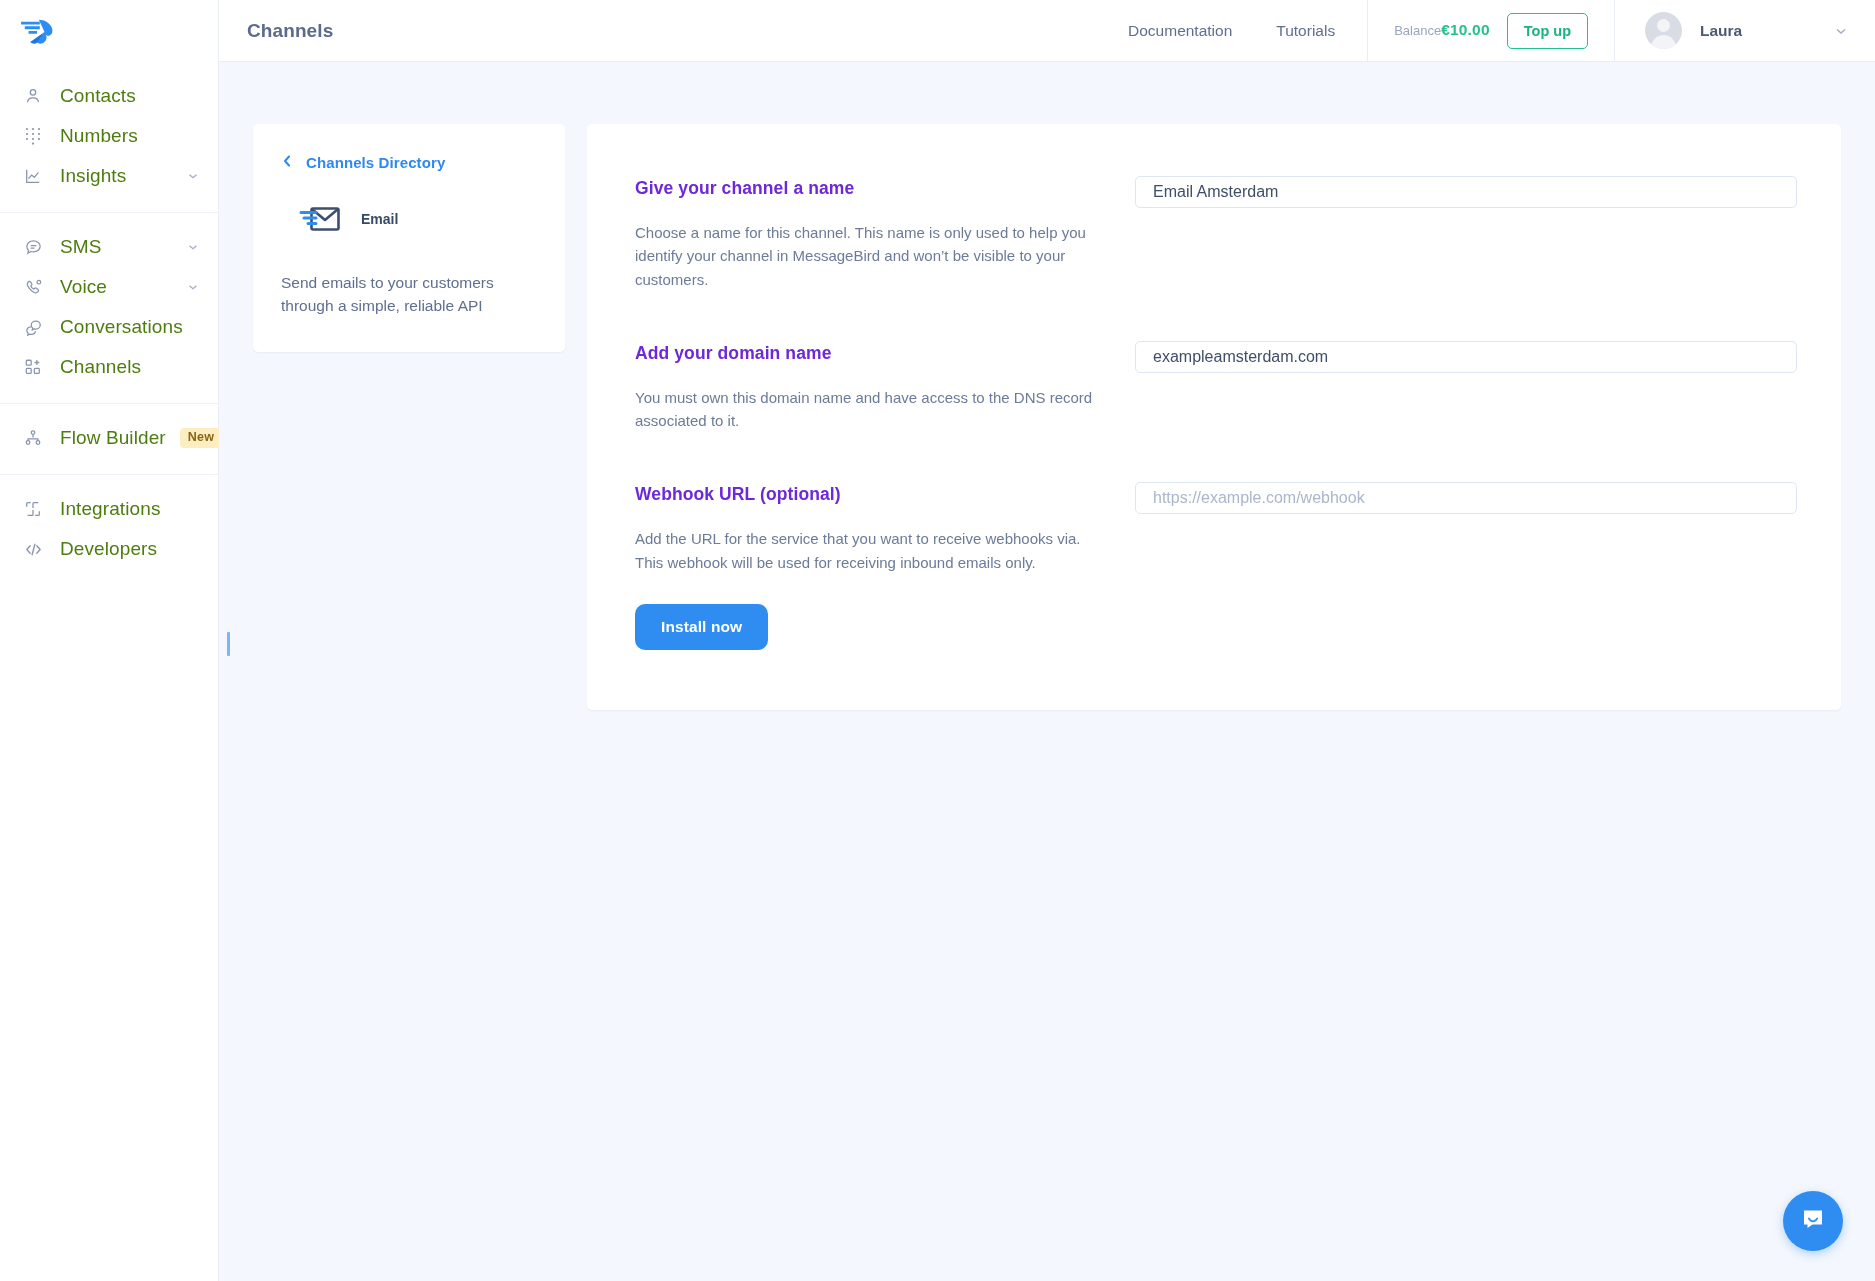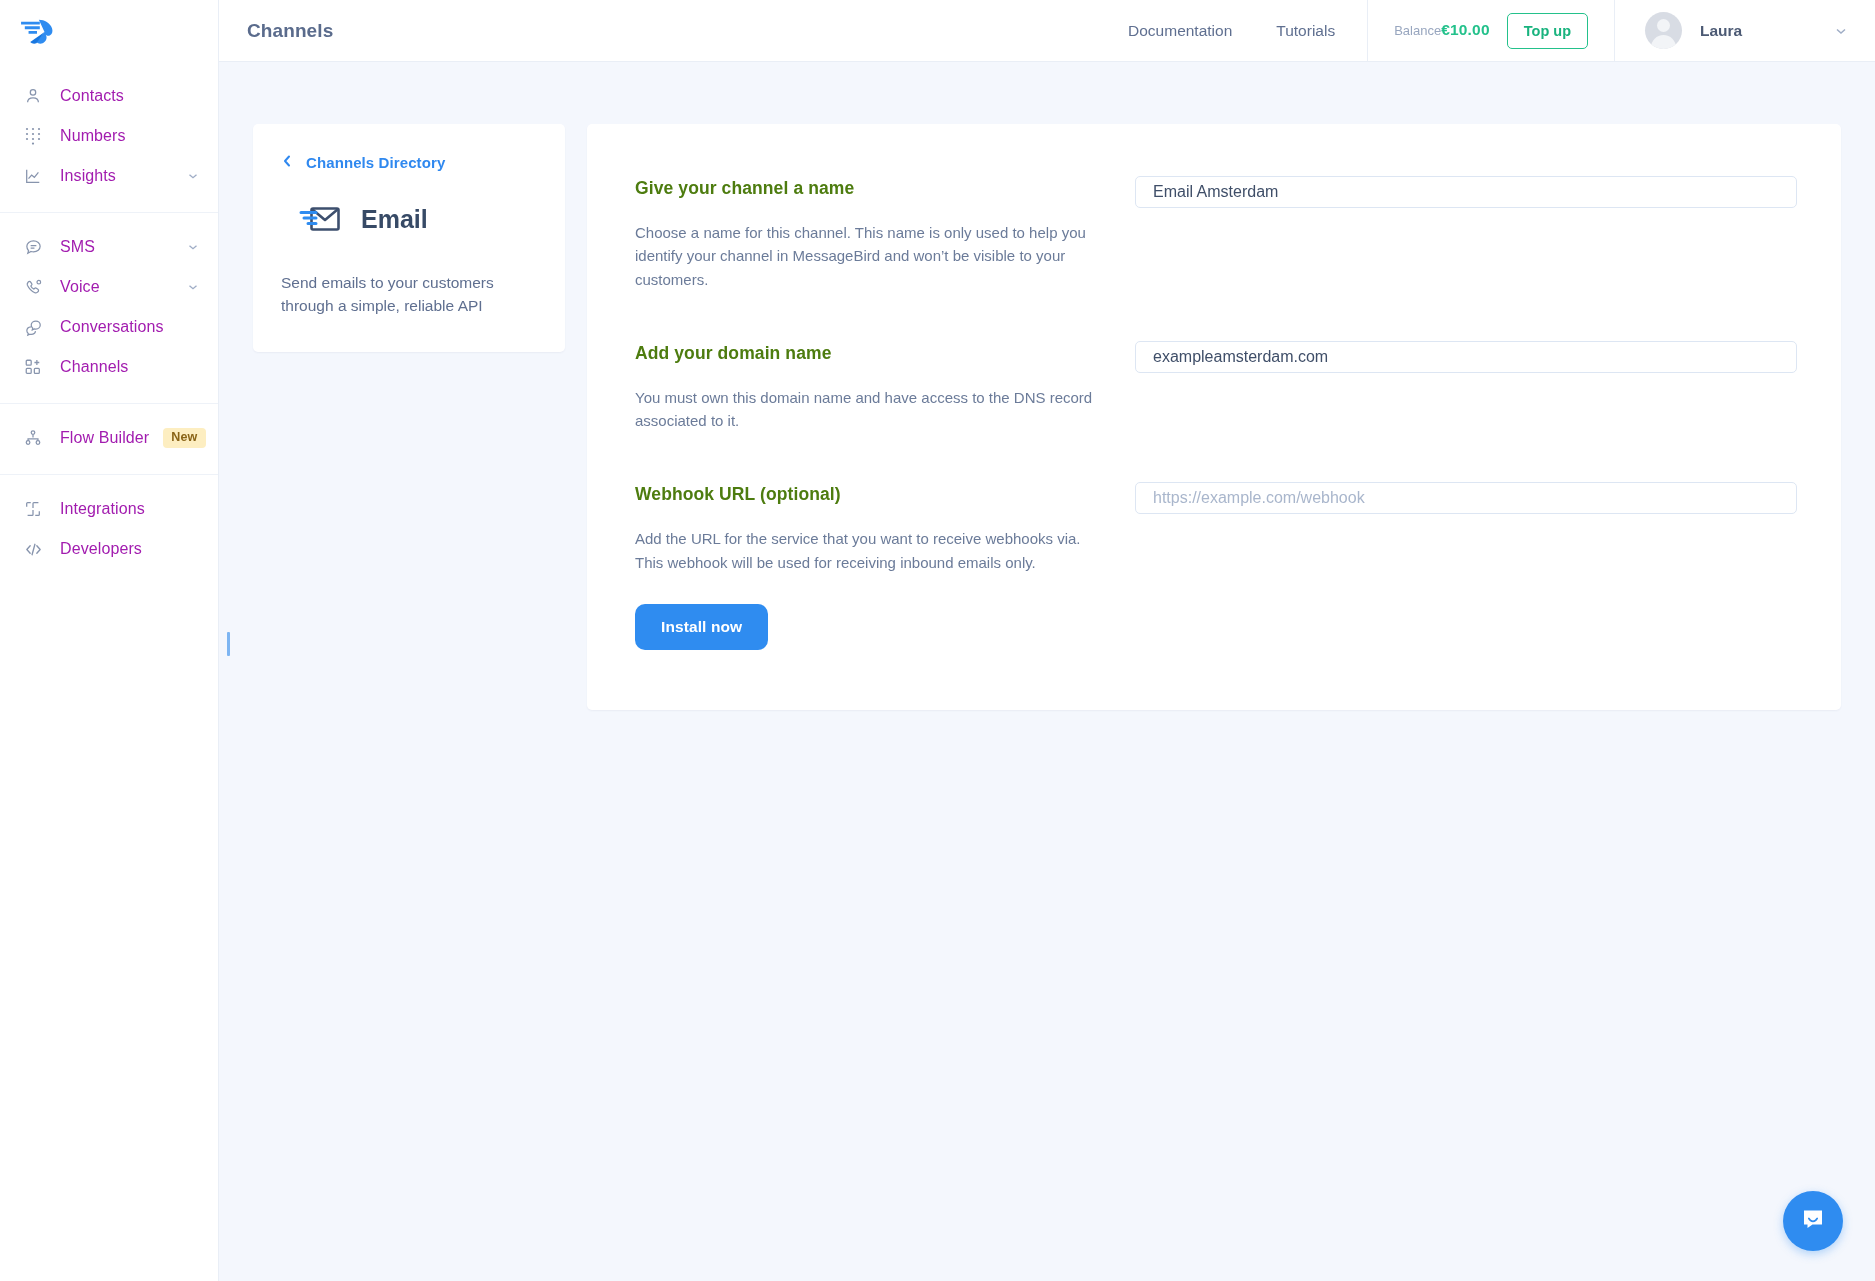--- a/index.html
+++ b/index.html
@@ -46,22 +46,22 @@
   }
   .nav-icon {
     width: 22px; height: 22px;
     display: flex; align-items: center; justify-content: center;
     color: #8794ad;
     flex: 0 0 22px;
   }
   .nav-icon svg { display: block; }
   .nav-label {
     margin-left: 16px;
-    font-size: 16px;
-    color: #a21caf;
+    font-size: 19px;
+    color: #4d7c0f;
     letter-spacing: 0.1px;
     white-space: nowrap;
   }
   .nav-caret {
     margin-left: auto;
     color: #9fadc6;
     display: flex;
     align-items: center;
   }
   .badge-new {
@@ -199,21 +199,21 @@
     cursor: pointer;
     letter-spacing: .1px;
   }
   .channel-head {
     display: flex;
     align-items: center;
     gap: 20px;
     margin-top: 28px;
     padding-left: 18px;
   }
-  .channel-title { font-size: 25px; font-weight: bold; color: #374a66; }
+  .channel-title { font-size: 14px; font-weight: bold; color: #374a66; }
   .channel-desc {
     margin-top: 33px;
     font-size: 15.5px;
     line-height: 1.5;
     color: #5f6f90;
   }
 
   .form-card {
     flex: 1;
     max-width: 1268px;
@@ -225,21 +225,21 @@
   }
   .form-row {
     display: flex;
     align-items: flex-start;
   }
   .form-row + .form-row { margin-top: 50px; }
   .field-left { width: 500px; padding-right: 30px; padding-top: 2px; }
   .field-label {
     font-size: 17.5px;
     font-weight: bold;
-    color: #4d7c0f;
+    color: #6d28d9;
     letter-spacing: .1px;
   }
   .field-help {
     margin-top: 22px;
     font-size: 15px;
     line-height: 1.55;
     color: #6b7b99;
     max-width: 475px;
   }
   .field-right { flex: 1; }

